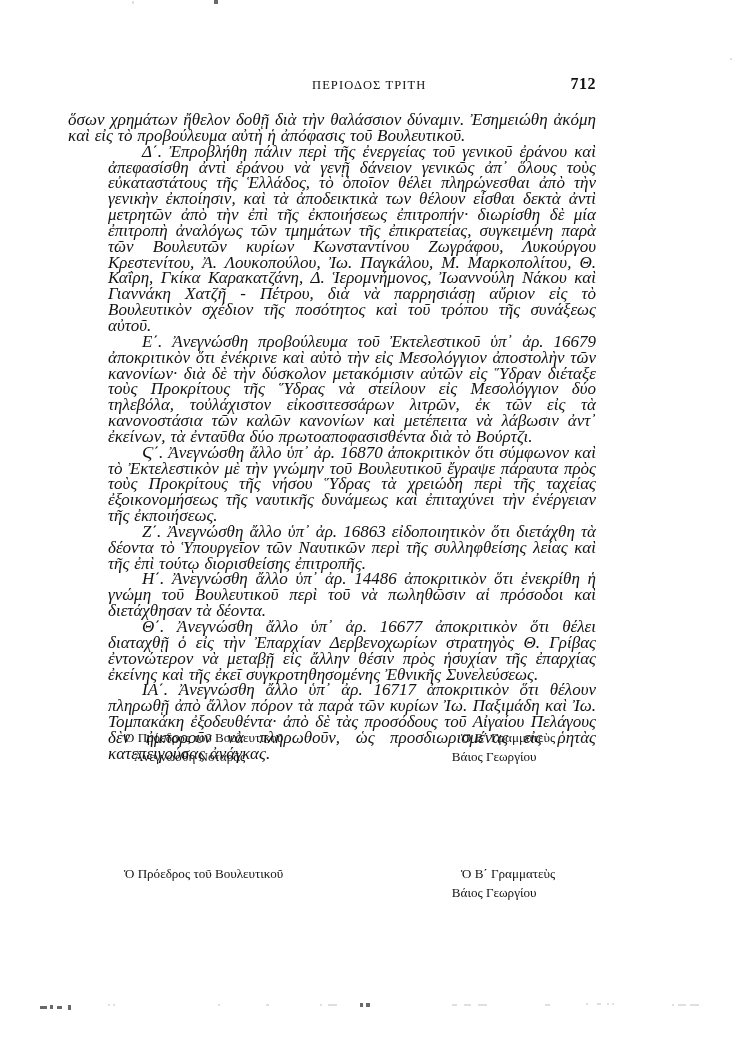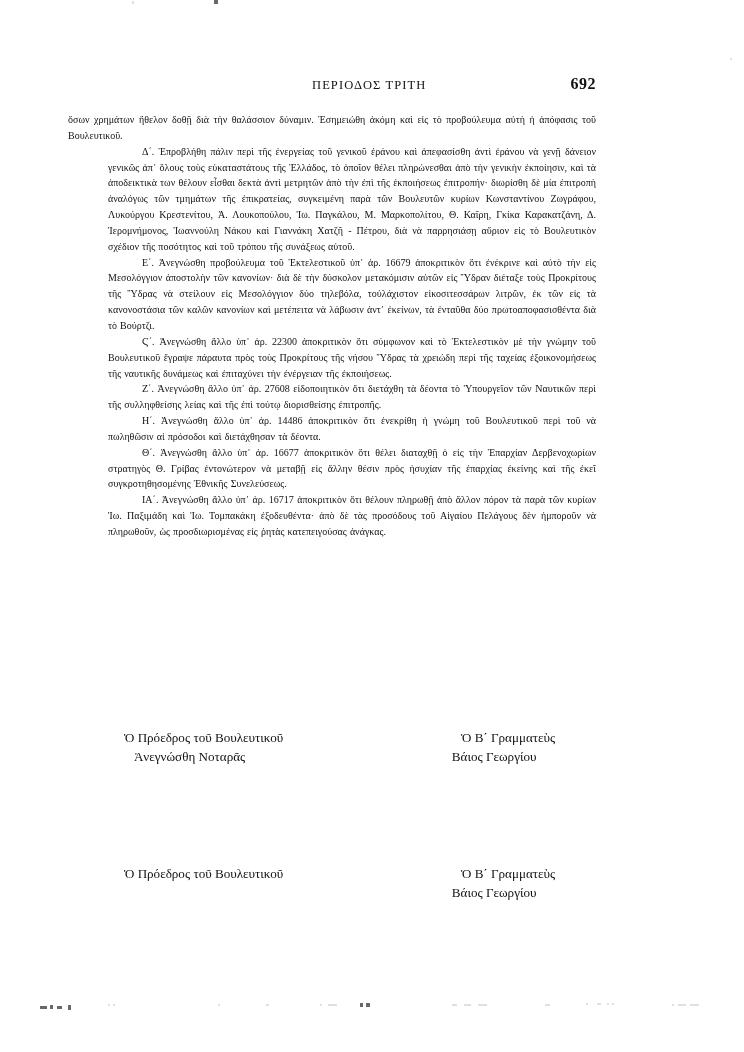--- a/index.html
+++ b/index.html
@@ -53,26 +53,27 @@
   
   .textblock {
     position: absolute;
     left: 68px;
     top: 112px;
     width: 528px;
   }
 
   p.para {
     margin: 0;
-    font-size: 10px;
+    font-size: 17px;
     line-height: 15.85px;
     text-align: justify;
     text-justify: inter-word;
     word-spacing: 0.6px;
     hyphens: manual;
+    font-style: italic;
   }
   p.para.indent {
     text-indent: 34px;
     margin-left: 40px;
   }
 
   
   .sigblock {
     position: absolute;
     left: 68px;
@@ -122,29 +123,29 @@
   .speck.dark { background: #444; opacity: .8; }
   .speck.faint { opacity: .28; }
 </style>
 </head>
 <body>
 
 <div class="page">
 
   <div class="running-head">
     <span class="rh-title">ΠΕΡΙΟΔΟΣ ΤΡΙΤΗ</span>
-    <span class="rh-folio">692</span>
+    <span class="rh-folio">712</span>
   </div>
 
   <div class="textblock">
     <p class="para">ὅσων χρημάτων ἤθελον δοθῇ διὰ τὴν θαλάσσιον δύναμιν. Ἐσημειώθη ἀκόμη καὶ εἰς τὸ προβούλευμα αὐτὴ ἡ ἀπόφασις τοῦ Βουλευτικοῦ.</p>
     <p class="para indent">Δ΄. Ἐπροβλήθη πάλιν περὶ τῆς ἐνεργείας τοῦ γενικοῦ ἐράνου καὶ ἀπεφασίσθη ἀντὶ ἐράνου νὰ γενῇ δάνειον γενικῶς ἀπ᾿ ὅλους τοὺς εὐκαταστάτους τῆς Ἑλλάδος, τὸ ὁποῖον θέλει πληρώνεσθαι ἀπὸ τὴν γενικὴν ἐκποίησιν, καὶ τὰ ἀποδεικτικὰ των θέλουν εἶσθαι δεκτὰ ἀντὶ μετρητῶν ἀπὸ τὴν ἐπὶ τῆς ἐκποιήσεως ἐπιτροπήν· διωρίσθη δὲ μία ἐπιτροπὴ ἀναλόγως τῶν τμημάτων τῆς ἐπικρατείας, συγκειμένη παρὰ τῶν Βουλευτῶν κυρίων Κωνσταντίνου Ζωγράφου, Λυκούργου Κρεστενίτου, Ἀ. Λουκοπούλου, Ἰω. Παγκάλου, Μ. Μαρκοπολίτου, Θ. Καΐρη, Γκίκα Καρακατζάνη, Δ. Ἱερομνήμονος, Ἰωαννούλη Νάκου καὶ Γιαννάκη Χατζῆ - Πέτρου, διὰ νὰ παρρησιάσῃ αὔριον εἰς τὸ Βουλευτικὸν σχέδιον τῆς ποσότητος καὶ τοῦ τρόπου τῆς συνάξεως αὐτοῦ.</p>
     <p class="para indent">Ε΄. Ἀνεγνώσθη προβούλευμα τοῦ Ἐκτελεστικοῦ ὑπ᾿ ἀρ. 16679 ἀποκριτικὸν ὅτι ἐνέκρινε καὶ αὐτὸ τὴν εἰς Μεσολόγγιον ἀποστολὴν τῶν κανονίων· διὰ δὲ τὴν δύσκολον μετακόμισιν αὐτῶν εἰς Ὕδραν διέταξε τοὺς Προκρίτους τῆς Ὕδρας νὰ στείλουν εἰς Μεσολόγγιον δύο τηλεβόλα, τοὐλάχιστον εἰκοσιτεσσάρων λιτρῶν, ἐκ τῶν εἰς τὰ κανονοστάσια τῶν καλῶν κανονίων καὶ μετέπειτα νὰ λάβωσιν ἀντ᾿ ἐκείνων, τὰ ἐνταῦθα δύο πρωτοαποφασισθέντα διὰ τὸ Βούρτζι.</p>
-    <p class="para indent">Ϛ΄. Ἀνεγνώσθη ἄλλο ὑπ᾿ ἀρ. 22300 ἀποκριτικὸν ὅτι σύμφωνον καὶ τὸ Ἐκτελεστικὸν μὲ τὴν γνώμην τοῦ Βουλευτικοῦ ἔγραψε πάραυτα πρὸς τοὺς Προκρίτους τῆς νήσου Ὕδρας τὰ χρειώδη περὶ τῆς ταχείας ἐξοικονομήσεως τῆς ναυτικῆς δυνάμεως καὶ ἐπιταχύνει τὴν ἐνέργειαν τῆς ἐκποιήσεως.</p>
-    <p class="para indent">Ζ΄. Ἀνεγνώσθη ἄλλο ὑπ᾿ ἀρ. 27608 εἰδοποιητικὸν ὅτι διετάχθη τὰ δέοντα τὸ Ὑπουργεῖον τῶν Ναυτικῶν περὶ τῆς συλληφθείσης λείας καὶ τῆς ἐπὶ τούτῳ διορισθείσης ἐπιτροπῆς.</p>
+    <p class="para indent">Ϛ΄. Ἀνεγνώσθη ἄλλο ὑπ᾿ ἀρ. 16870 ἀποκριτικὸν ὅτι σύμφωνον καὶ τὸ Ἐκτελεστικὸν μὲ τὴν γνώμην τοῦ Βουλευτικοῦ ἔγραψε πάραυτα πρὸς τοὺς Προκρίτους τῆς νήσου Ὕδρας τὰ χρειώδη περὶ τῆς ταχείας ἐξοικονομήσεως τῆς ναυτικῆς δυνάμεως καὶ ἐπιταχύνει τὴν ἐνέργειαν τῆς ἐκποιήσεως.</p>
+    <p class="para indent">Ζ΄. Ἀνεγνώσθη ἄλλο ὑπ᾿ ἀρ. 16863 εἰδοποιητικὸν ὅτι διετάχθη τὰ δέοντα τὸ Ὑπουργεῖον τῶν Ναυτικῶν περὶ τῆς συλληφθείσης λείας καὶ τῆς ἐπὶ τούτῳ διορισθείσης ἐπιτροπῆς.</p>
     <p class="para indent">Η΄. Ἀνεγνώσθη ἄλλο ὑπ᾿ ἀρ. 14486 ἀποκριτικὸν ὅτι ἐνεκρίθη ἡ γνώμη τοῦ Βουλευτικοῦ περὶ τοῦ νὰ πωληθῶσιν αἱ πρόσοδοι καὶ διετάχθησαν τὰ δέοντα.</p>
     <p class="para indent">Θ΄. Ἀνεγνώσθη ἄλλο ὑπ᾿ ἀρ. 16677 ἀποκριτικὸν ὅτι θέλει διαταχθῇ ὁ εἰς τὴν Ἐπαρχίαν Δερβενοχωρίων στρατηγὸς Θ. Γρίβας ἐντονώτερον νὰ μεταβῇ εἰς ἄλλην θέσιν πρὸς ἡσυχίαν τῆς ἐπαρχίας ἐκείνης καὶ τῆς ἐκεῖ συγκροτηθησομένης Ἐθνικῆς Συνελεύσεως.</p>
     <p class="para indent">ΙΑ΄. Ἀνεγνώσθη ἄλλο ὑπ᾿ ἀρ. 16717 ἀποκριτικὸν ὅτι θέλουν πληρωθῇ ἀπὸ ἄλλον πόρον τὰ παρὰ τῶν κυρίων Ἰω. Παξιμάδη καὶ Ἰω. Τομπακάκη ἐξοδευθέντα· ἀπὸ δὲ τὰς προσόδους τοῦ Αἰγαίου Πελάγους δὲν ἠμποροῦν νὰ πληρωθοῦν, ὡς προσδιωρισμένας εἰς ῥητὰς κατεπειγούσας ἀνάγκας.</p>
   </div>
 
   <div class="sigblock" id="sig-1">
     <div class="col left">
       <span class="role">Ὁ Πρόεδρος τοῦ Βουλευτικοῦ</span>
       <span class="name">Ἀνεγνώσθη Νοταρᾶς</span>
     </div>

